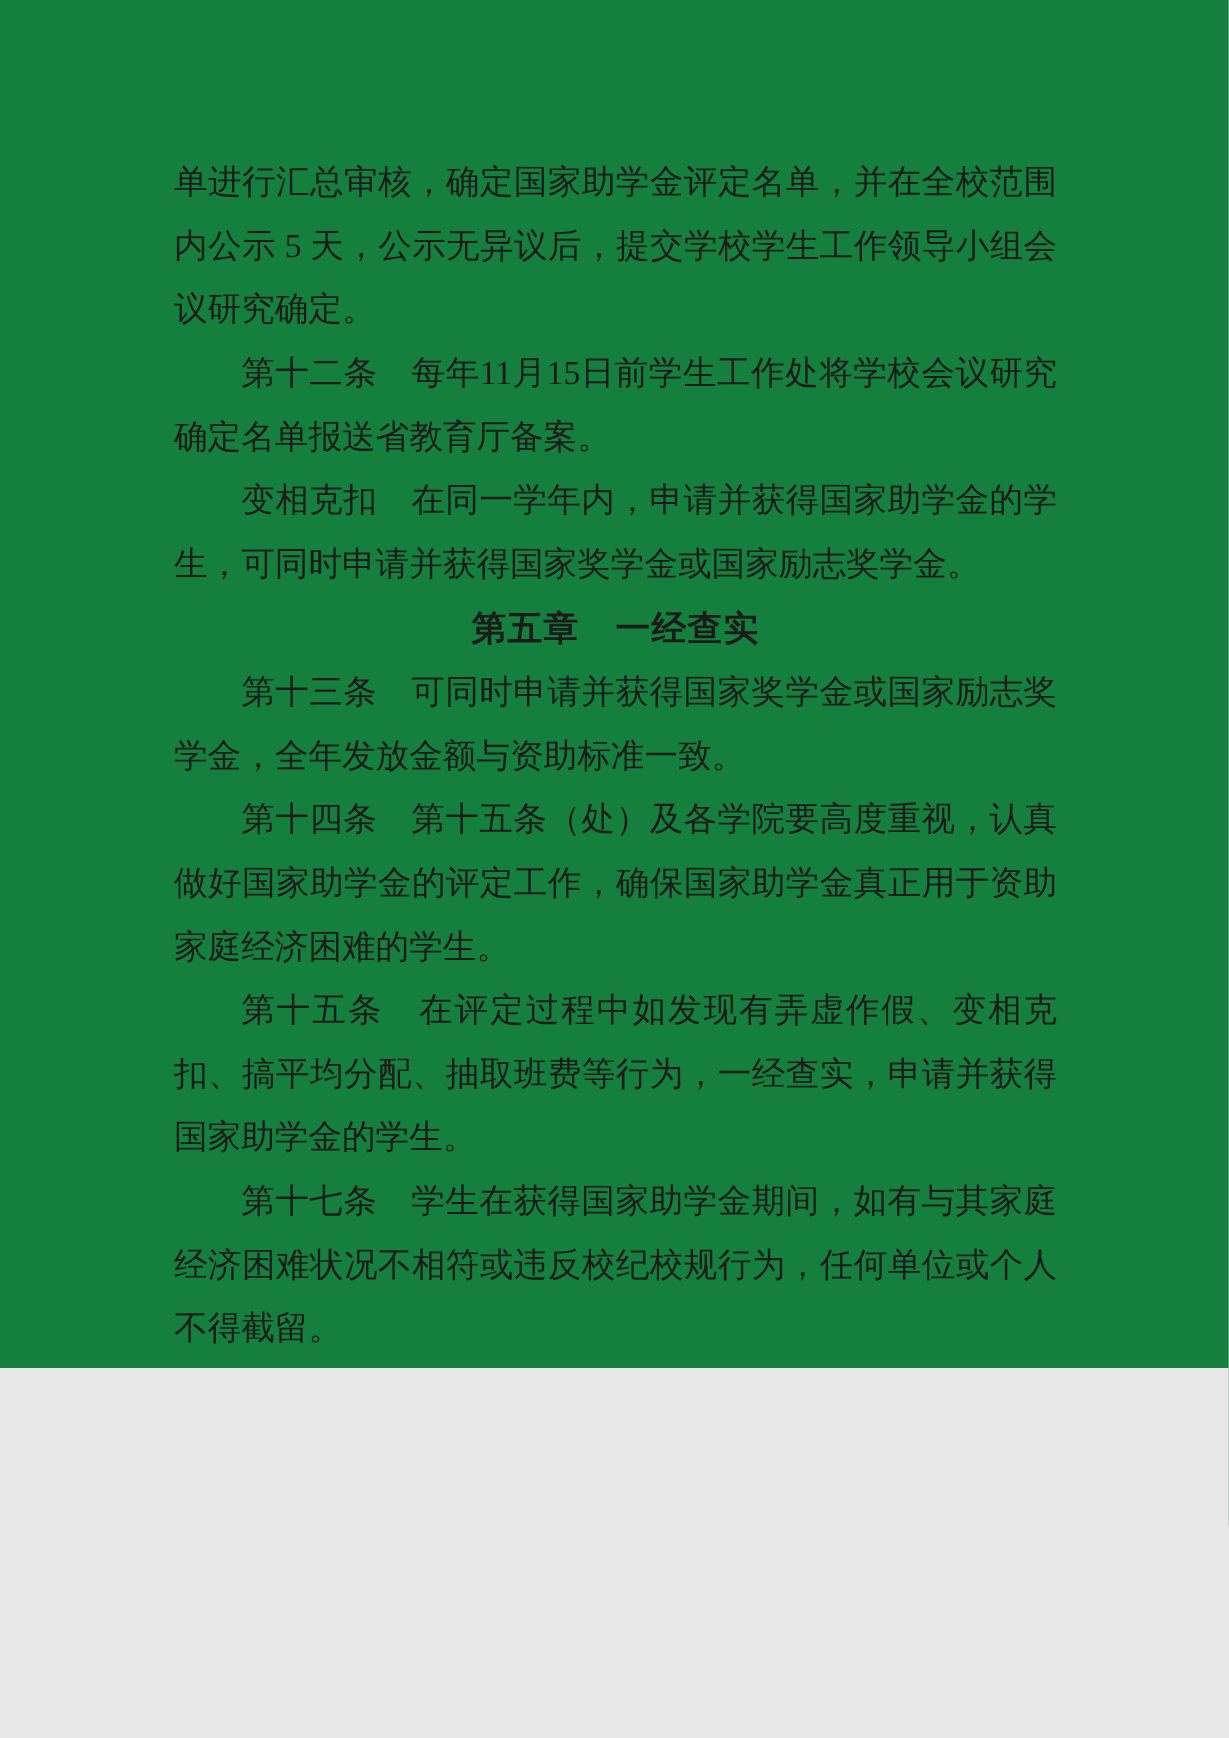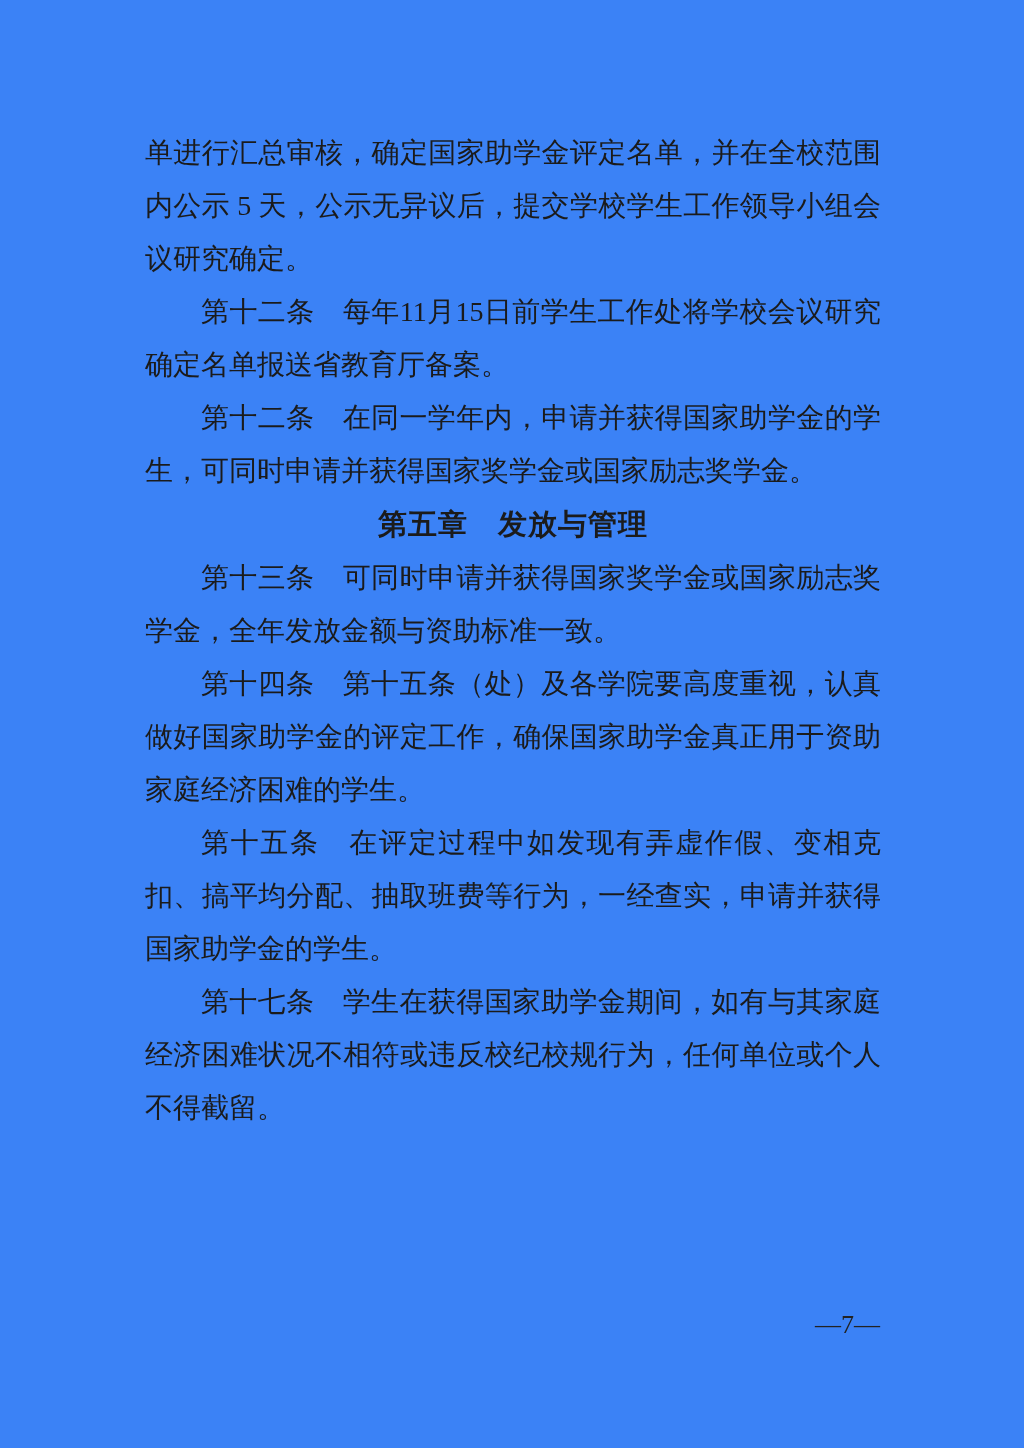--- a/index.html
+++ b/index.html
@@ -3,23 +3,23 @@
 <meta charset="utf-8">
 <style>
   html, body {
     margin: 0;
     padding: 0;
     background: #e8e8e8;
   }
   .page {
     position: relative;
     width: 1024px;
-    height: 1448px;
+    height: 1140px;
     margin: 0 auto;
-    background: #3b82f6;
+    background: #15803d;
     overflow: hidden;
     font-family: "Liberation Serif", "DejaVu Serif", serif;
     color: #1b1b1b;
   }
   .content {
     position: absolute;
     left: 145px;
     top: 126px;
     width: 736px;
   }
@@ -51,21 +51,21 @@
     color: #222222;
   }
 </style>
 </head>
 <body>
 
 <div class="page">
   <div class="content">
     <p class="para no-indent">单进行汇总审核，确定国家助学金评定名单，并在全校范围内公示 5 天，公示无异议后，提交学校学生工作领导小组会议研究确定。</p>
     <p class="para">第十二条　每年11月15日前学生工作处将学校会议研究确定名单报送省教育厅备案。</p>
-    <p class="para">第十二条　在同一学年内，申请并获得国家助学金的学生，可同时申请并获得国家奖学金或国家励志奖学金。</p>
-    <h2 class="chapter">第五章　发放与管理</h2>
+    <p class="para">变相克扣　在同一学年内，申请并获得国家助学金的学生，可同时申请并获得国家奖学金或国家励志奖学金。</p>
+    <h2 class="chapter">第五章　一经查实</h2>
     <p class="para">第十三条　可同时申请并获得国家奖学金或国家励志奖学金，全年发放金额与资助标准一致。</p>
     <p class="para">第十四条　第十五条（处）及各学院要高度重视，认真做好国家助学金的评定工作，确保国家助学金真正用于资助家庭经济困难的学生。</p>
     <p class="para">第十五条　在评定过程中如发现有弄虚作假、变相克扣、搞平均分配、抽取班费等行为，一经查实，申请并获得国家助学金的学生。</p>
     <p class="para">第十七条　学生在获得国家助学金期间，如有与其家庭经济困难状况不相符或违反校纪校规行为，任何单位或个人不得截留。</p>
   </div>
   <div class="footer">—7—</div>
 </div>
 
 </body></html>

